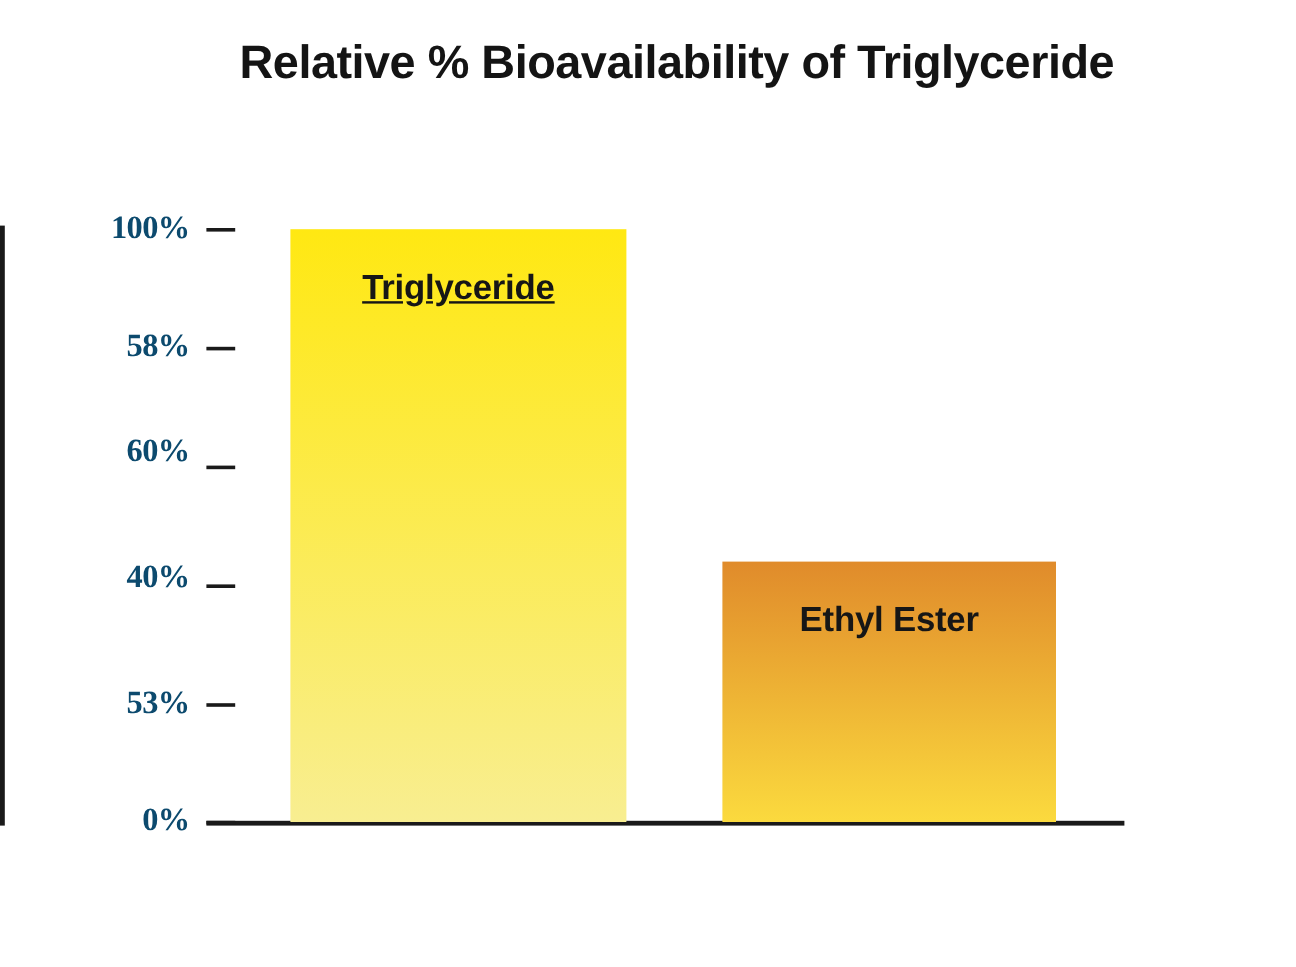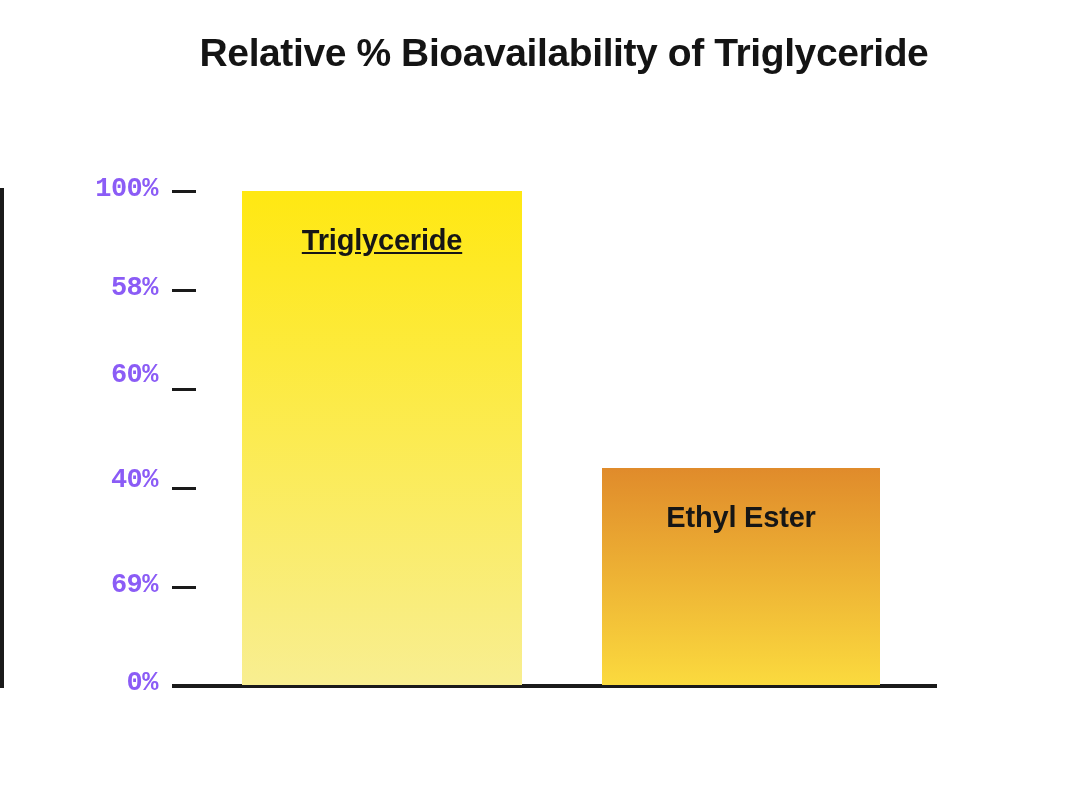--- a/index.html
+++ b/index.html
@@ -77,22 +77,22 @@
     height: 3px;
     background: #1a1a1a;
   }
 
   .y-tick-label {
     position: absolute;
     right: 0;
     text-align: right;
     font-weight: bold;
     font-size: 27px;
-    color: #8b5cf6;
-    font-family: Liberation Mono, monospace;
+    color: #0c4a6e;
+    font-family: Liberation Serif, serif;
     letter-spacing: -0.5px;
     white-space: nowrap;
   }
 
   #y-tick-labels {
     position: absolute;
     left: 0;
     top: 0;
     width: 158px;
     height: 806px;
@@ -167,21 +167,21 @@
   <div class="y-tick" style="top:388px"></div>
   <div class="y-tick" style="top:487px"></div>
   <div class="y-tick" style="top:586px"></div>
   <div class="y-tick" style="top:684px"></div>
 
   <div id="y-tick-labels">
     <span class="y-tick-label" style="top:174px">100%</span>
     <span class="y-tick-label" style="top:273px">58%</span>
     <span class="y-tick-label" style="top:360px">60%</span>
     <span class="y-tick-label" style="top:465px">40%</span>
-    <span class="y-tick-label" style="top:570px">69%</span>
+    <span class="y-tick-label" style="top:570px">53%</span>
     <span class="y-tick-label" style="top:668px">0%</span>
   </div>
 
   <div id="plot-area">
 
     <div class="bar" id="bar-triglyceride" style="height: 494px; background: linear-gradient(rgb(255, 232, 18) 0%, rgb(248, 238, 145) 100%);">
       <span class="bar-label" id="label-triglyceride">Triglyceride</span>
     </div>
 
     <div class="bar" id="bar-ethyl-ester" style="height: 217px; background: linear-gradient(rgb(224, 139, 43) 0%, rgb(251, 218, 62) 100%);">

